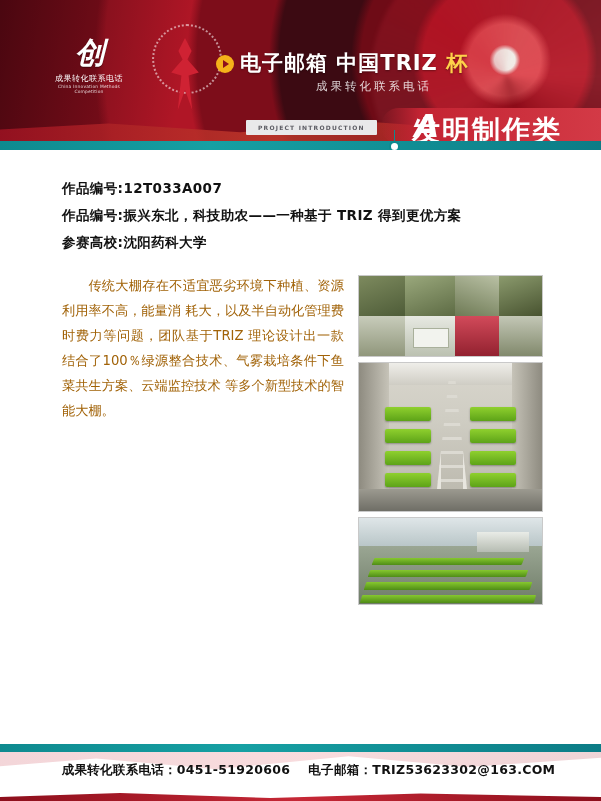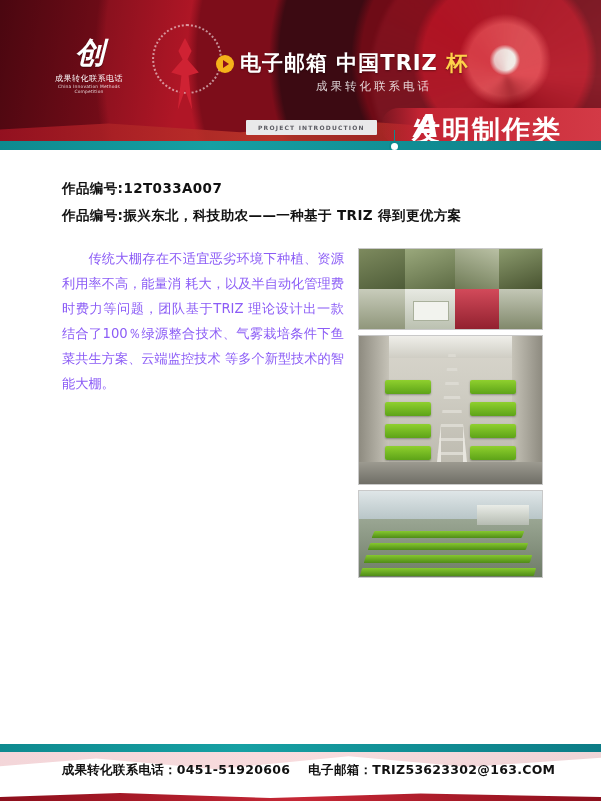--- a/index.html
+++ b/index.html
@@ -225,21 +225,21 @@
   .meta-label { }
   .meta-value { font-weight: bold; }
 
   .content {
     position: relative;
     padding: 12px 58px 0 62px;
   }
   .flow {
     font-size: 13.2px;
     line-height: 25px;
-    color: #8b5cf6;
+    color: #a16207;
     text-align: justify;
   }
   .flow p { margin: 0; text-indent: 2em; }
   .photo-stack {
     float: right;
     width: 185px;
     margin: 2px 0 6px 14px;
   }
   .photo {
     width: 185px;
@@ -419,20 +419,23 @@
 </div>
 
 <div class="page">
 
   <div class="meta">
     <div class="meta-row">
       <span class="meta-label">作品编号:</span><span class="meta-value">12T033A007</span>
     </div>
     <div class="meta-row">
       <span class="meta-label">作品编号:</span><span class="meta-value">振兴东北，科技助农——一种基于 TRIZ 得到更优方案</span>
+    </div>
+    <div class="meta-row">
+      <span class="meta-label">参赛高校:</span><span class="meta-value">沈阳药科大学</span>
     </div>
   </div>
 
   <div class="content">
 
     <div class="photo-stack">
 
       <div class="photo photo-collage">
         <div class="cell c1"></div>
         <div class="cell c2"></div>

